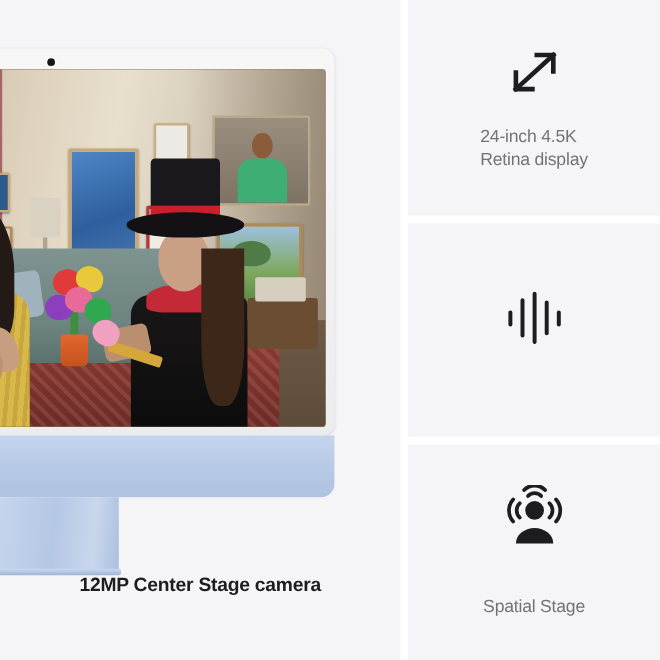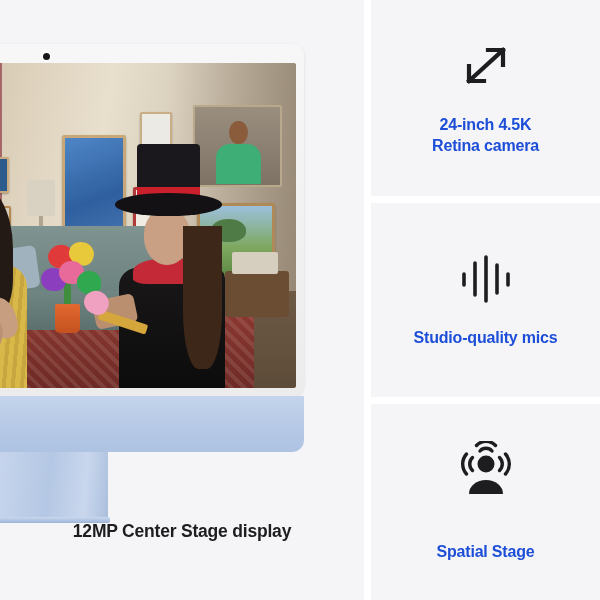--- a/index.html
+++ b/index.html
@@ -178,23 +178,22 @@
   }
   #card-1{ top:0;   height:196px; }
   #card-2{ top:203px; height:194px; }
   #card-3{ top:404px; height:196px; }
 
   .card-icon{
     display:flex; align-items:center; justify-content:center;
     margin-bottom:22px;
   }
   .card-label{
-    text-align:center;
-    font-size:16px; font-weight:bold; letter-spacing:-.2px;
-    color:#1d4ed8; line-height:1.3;
+    font-size:16px; font-weight:normal; letter-spacing:-.2px;
+    color:#737373; line-height:1.3;
     padding:0 14px;
   }
 </style>
 </head>
 <body>
 
 <div class="page">
 
   <div class="left-panel">
 
@@ -265,50 +264,47 @@
             </div>
           </div>
         </div>
       </div>
 
       <div class="imac-chin"></div>
       <div class="imac-neck"></div>
       <div class="imac-foot"></div>
     </div>
 
-    <div class="left-caption">12MP Center Stage display</div>
+    <div class="left-caption">12MP Center Stage camera</div>
   </div>
 
   <div class="card" id="card-1">
     <div class="card-icon">
       <svg width="58" height="54" viewBox="0 0 58 54" fill="none" stroke="#1d1d1f" stroke-width="4.2" stroke-linecap="square" stroke-linejoin="miter">
         <line x1="12" y1="42" x2="46" y2="11"></line>
         <polyline points="46,26 46,11 31,11"></polyline>
         <polyline points="27,42 12,42 12,27"></polyline>
       </svg>
     </div>
     <div class="card-label">
       <span>24-inch 4.5K</span><br>
-      <span>Retina camera</span>
+      <span>Retina display</span>
     </div>
   </div>
 
   <div class="card" id="card-2">
     <div class="card-icon">
       <svg width="54" height="54" viewBox="0 0 54 54" fill="none" stroke="#1d1d1f" stroke-width="3.6" stroke-linecap="round">
         <line x1="5" y1="22" x2="5" y2="33"></line>
         <line x1="16" y1="11" x2="16" y2="43"></line>
         <line x1="27" y1="5" x2="27" y2="49"></line>
         <line x1="38" y1="13" x2="38" y2="41"></line>
         <line x1="49" y1="22" x2="49" y2="33"></line>
       </svg>
     </div>
-    <div class="card-label">
-      <span>Studio-quality mics</span>
-    </div>
   </div>
 
   <div class="card" id="card-3">
     <div class="card-icon">
       <svg width="62" height="58" viewBox="0 0 62 58" fill="none" stroke="#1d1d1f" stroke-width="3.4" stroke-linecap="round">
 
         <circle cx="31" cy="23" r="8.5" fill="#1d1d1f" stroke="none"></circle>
 
         <path d="M14 53 a17 14 0 0 1 34 0 z" fill="#1d1d1f" stroke="none"></path>
 

